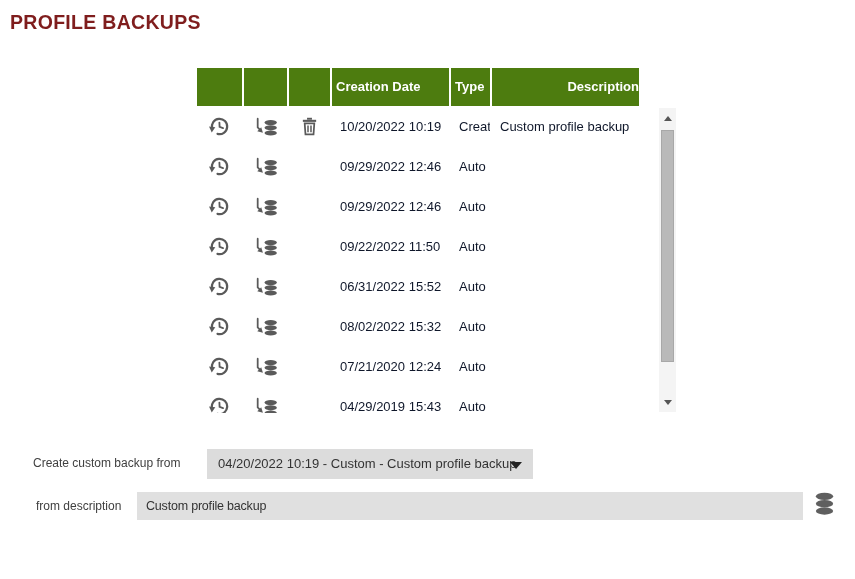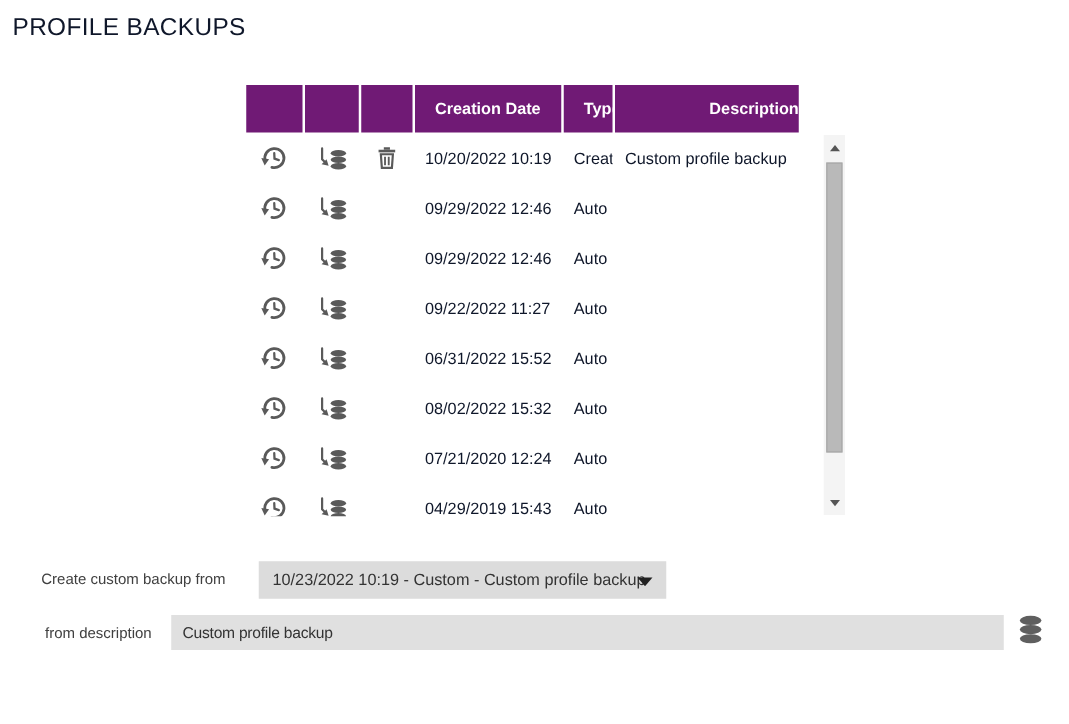--- a/index.html
+++ b/index.html
@@ -4,29 +4,29 @@
 <style>
   html,body{margin:0;padding:0;background:#fff;}
   body{
     position:relative;
     width:855px;height:579px;
     font-family:"Liberation Sans", sans-serif;
     overflow:hidden;
   }
   .page-title{
     position:absolute;left:10px;top:11px;
-    font-size:19.5px;font-weight:400;color:#0f172a;letter-spacing:.3px;
+    font-size:19.5px;font-weight:700;color:#7f1d1d;letter-spacing:.3px;
   }
   
   .bk-table{position:absolute;left:197px;top:68px;width:459px;}
   .thead{display:flex;}
   .hcell{
-    background:#701a75;color:#fff;font-size:13px;font-weight:bold;
+    background:#4d7c0f;color:#fff;font-size:13px;font-weight:bold;
     height:38px;line-height:38px;margin-right:2px;
-    box-sizing:border-box;padding-left:16px;white-space:nowrap;overflow:hidden;
+    box-sizing:border-box;padding-left:4px;white-space:nowrap;overflow:hidden;
   }
   .hcell:last-child{margin-right:0;text-align:right;}
   .w1{width:45px;} .w2{width:43px;} .w3{width:41px;}
   .w4{width:117px;} .w5{width:39px;} .w6{width:147px;}
   .tbody{height:307px;overflow:hidden;background:#fff;}
   .trow{display:flex;height:40px;align-items:center;}
   .c{box-sizing:border-box;margin-right:2px;}
   .c:last-child{margin-right:0;}
   .icell{display:flex;align-items:center;justify-content:center;}
   .txt{font-size:13px;color:#0f172a;padding-left:8px;white-space:nowrap;overflow:hidden;}
@@ -184,21 +184,21 @@
           </span>
         </div>
       <div class="c icell w2">
           <span class="ibtn">
             <svg width="25" height="20" viewBox="0 0 24 19">
               <use href="#i-apply-db"></use>
             </svg>
           </span>
         </div>
       <div class="c icell w3"></div>
-      <div class="c txt w4">09/22/2022 11:27</div>
+      <div class="c txt w4">09/22/2022 11:50</div>
       <div class="c txt w5">Auto</div>
       <div class="c txt w6"></div>
     </div>
 
     <div class="trow">
       <div class="c icell w1">
           <span class="ibtn">
             <svg width="23" height="23" viewBox="0 0 24 24">
               <use href="#i-restore"></use>
             </svg>
@@ -288,21 +288,21 @@
       <div class="tri-up"></div>
     </div>
   <div class="sb-thumb"></div>
   <div class="sb-arrow down">
       <div class="tri-down"></div>
     </div>
 </div>
 
 <div class="lbl lbl-from">Create custom backup from</div>
 <div class="dropdown">
-  <span class="sel">10/23/2022 10:19 - Custom - Custom profile backup</span>
+  <span class="sel">04/20/2022 10:19 - Custom - Custom profile backup</span>
   <span class="caret"></span>
 </div>
 
 <div class="lbl lbl-desc">from description</div>
 <input class="desc-input" type="text" value="Custom profile backup" style="">
 <span class="db-btn"><svg width="21" height="25" viewBox="0 0 20 22.5">
       <use href="#i-db"></use>
     </svg></span>
 
 </body></html>

